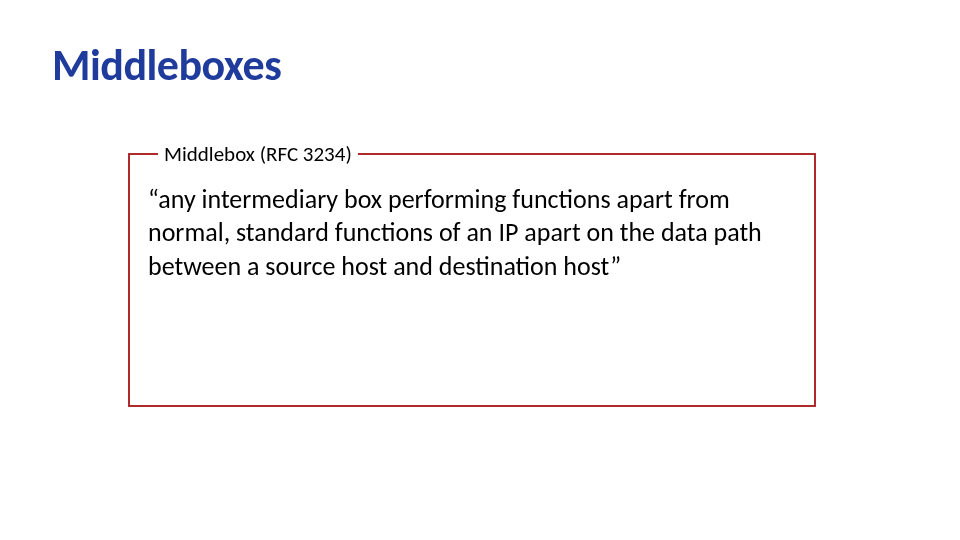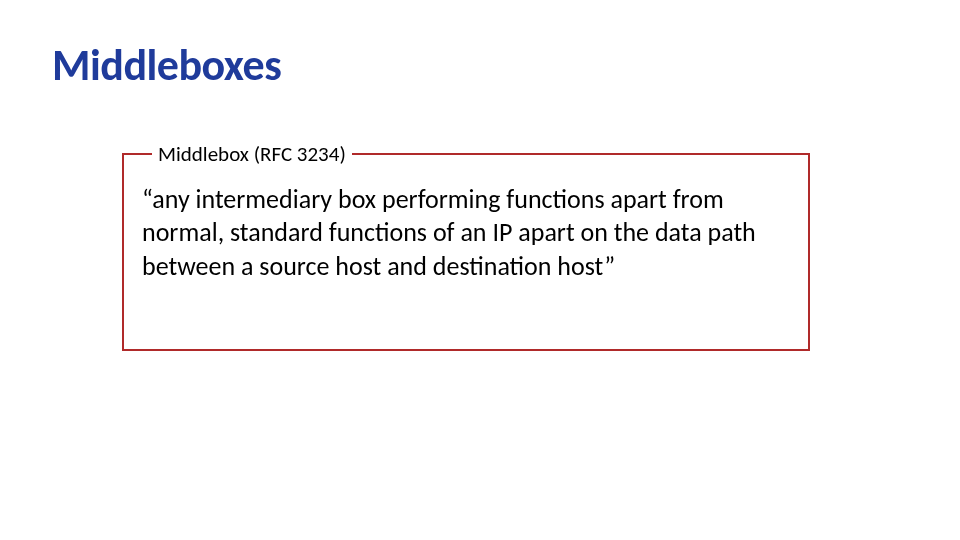--- a/index.html
+++ b/index.html
@@ -21,23 +21,23 @@
       left: 52px;
       font-size: 44px;
       font-weight: 700;
       color: #1f3b9b;
       letter-spacing: -0.5px;
       text-align: right;
     }
     .definition-box {
       position: absolute;
       top: 153px;
-      left: 122px;
+      left: 128px;
       width: 688px;
-      height: 198px;
+      height: 254px;
       border: 2px solid #b02a2a;
       padding: 28px 18px 18px 18px;
     }
     .box-legend {
       position: absolute;
       top: -14px;
       left: 28px;
       background: #ffffff;
       padding: 0 6px;
       font-size: 21px;

